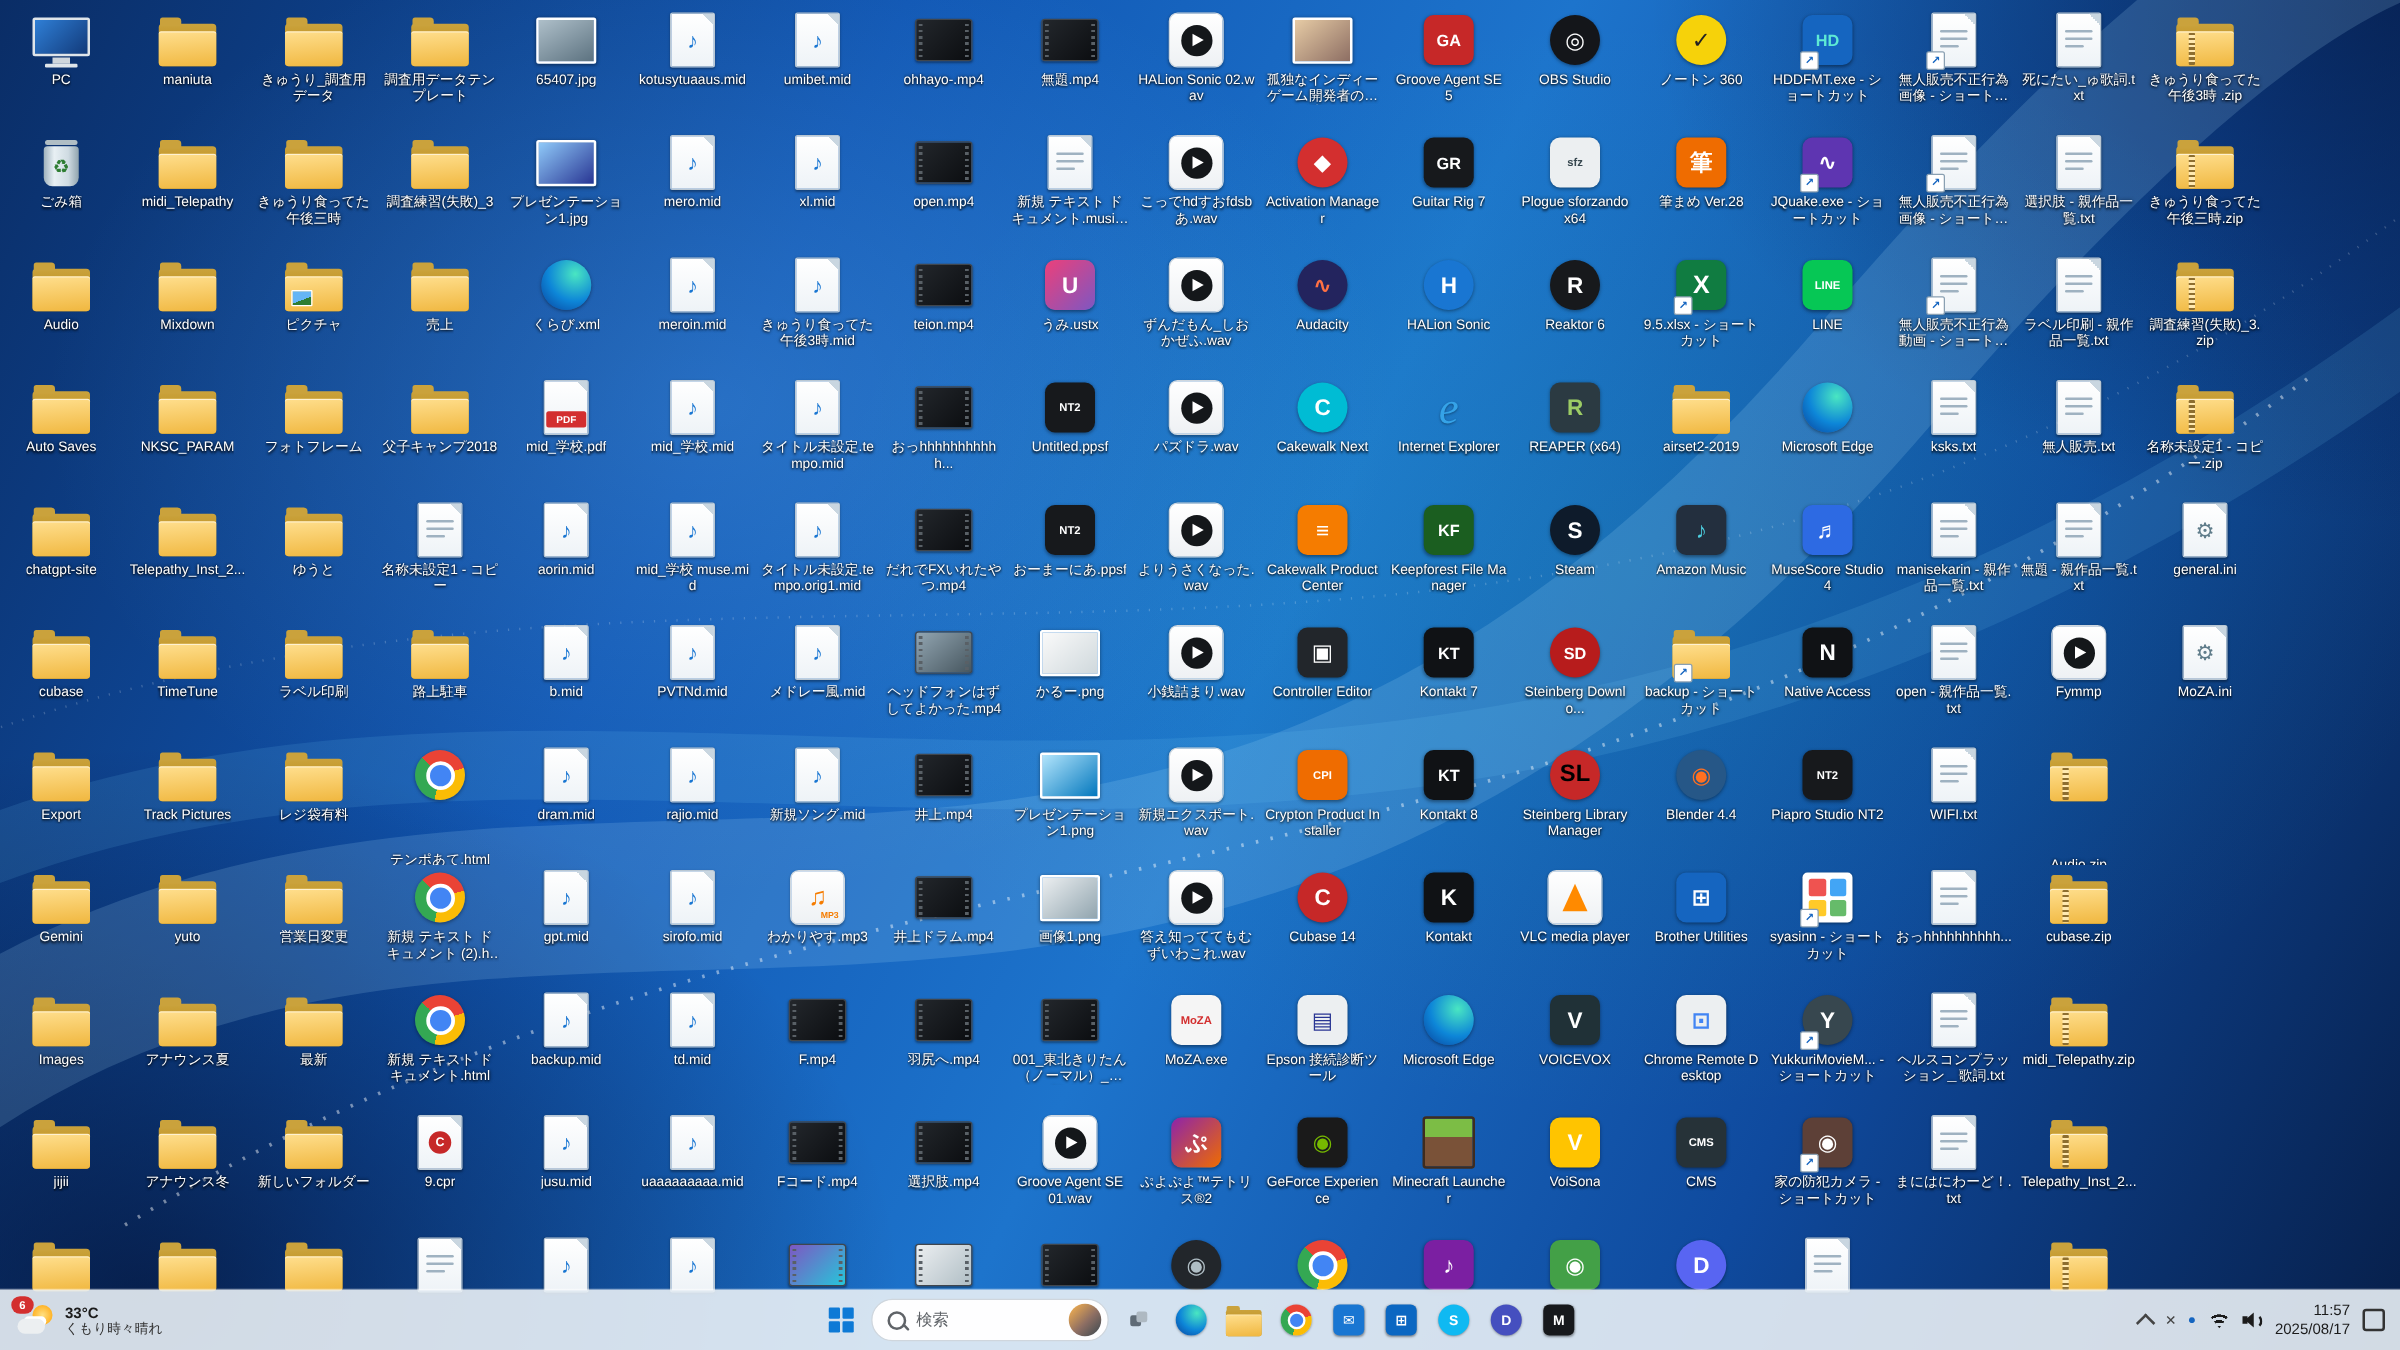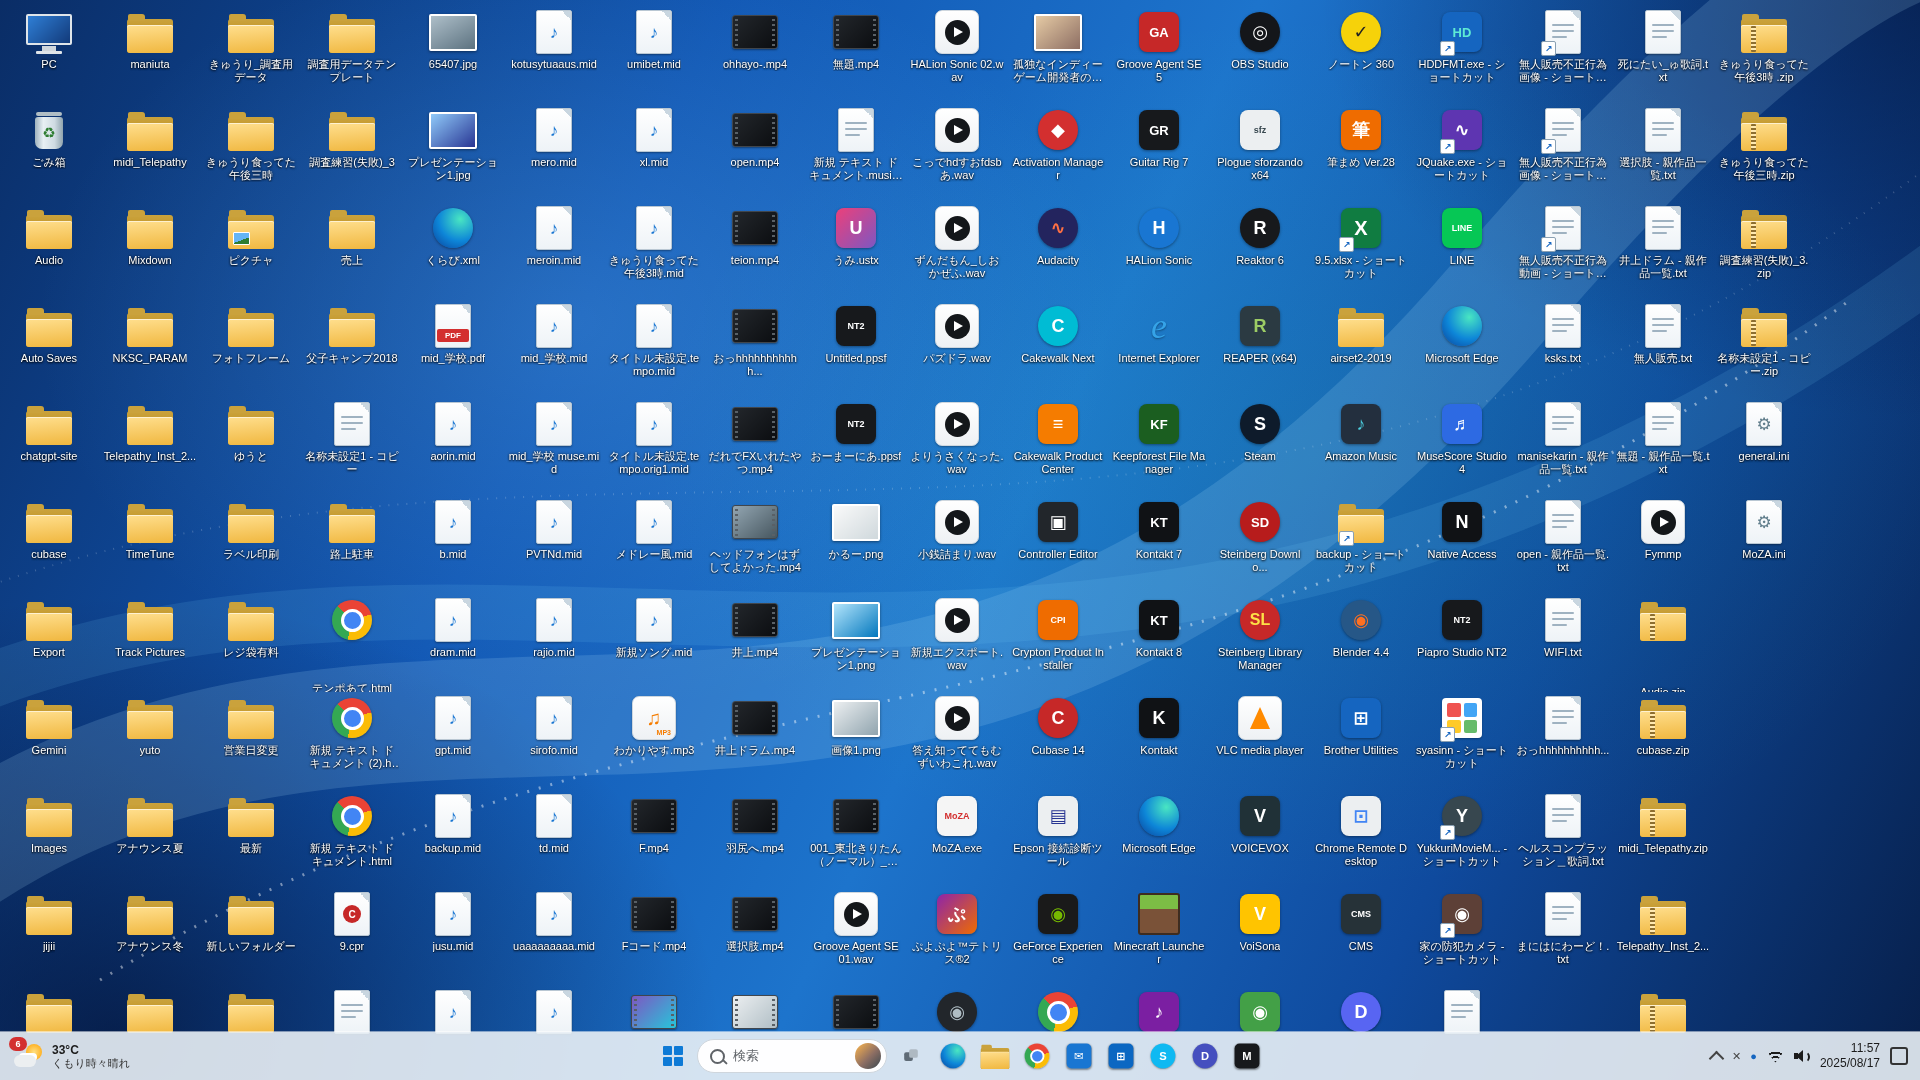--- a/index.html
+++ b/index.html
@@ -524,21 +524,21 @@
         <div class="lbl">無人販売不正行為 動画 - ショートカット</div>
       </div>
       <div class="cell" style="left: 1615px; top: 204px;">
         <div class="ico">
           <div class="page">
             <div class="pl l1"></div>
             <div class="pl l2"></div>
             <div class="pl l3"></div>
           </div>
         </div>
-        <div class="lbl">井上ドラム - 親作品一覧.txt</div>
+        <div class="lbl">ラベル印刷 - 親作品一覧.txt</div>
       </div>
       <div class="cell" style="left: 1716px; top: 204px;">
         <div class="ico">
           <div class="fold">
             <div class="fback"></div>
             <div class="ffront"></div>
             <div class="fzip"></div>
           </div>
         </div>
         <div class="lbl">調査練習(失敗)_3.zip</div>
@@ -1061,21 +1061,21 @@
         <div class="lbl">Crypton Product Installer</div>
       </div>
       <div class="cell" style="left: 1111px; top: 596px;">
         <div class="ico">
           <div class="app" style="background:#101215;color:#fff;font-size:13px">KT</div>
         </div>
         <div class="lbl">Kontakt 8</div>
       </div>
       <div class="cell" style="left: 1212px; top: 596px;">
         <div class="ico">
-          <div class="app appc" style="background:#c62828;color:#fde047;font-size:16px">SL</div>
+          <div class="app appc" style="background:#c62828;color:#000000;font-size:19px">SL</div>
         </div>
         <div class="lbl">Steinberg Library Manager</div>
       </div>
       <div class="cell" style="left: 1313px; top: 596px;">
         <div class="ico">
           <div class="app appc" style="background:#265787;color:#ff7021;font-size:18px">◉</div>
         </div>
         <div class="lbl">Blender 4.4</div>
       </div>
       <div class="cell" style="left: 1414px; top: 596px;">

